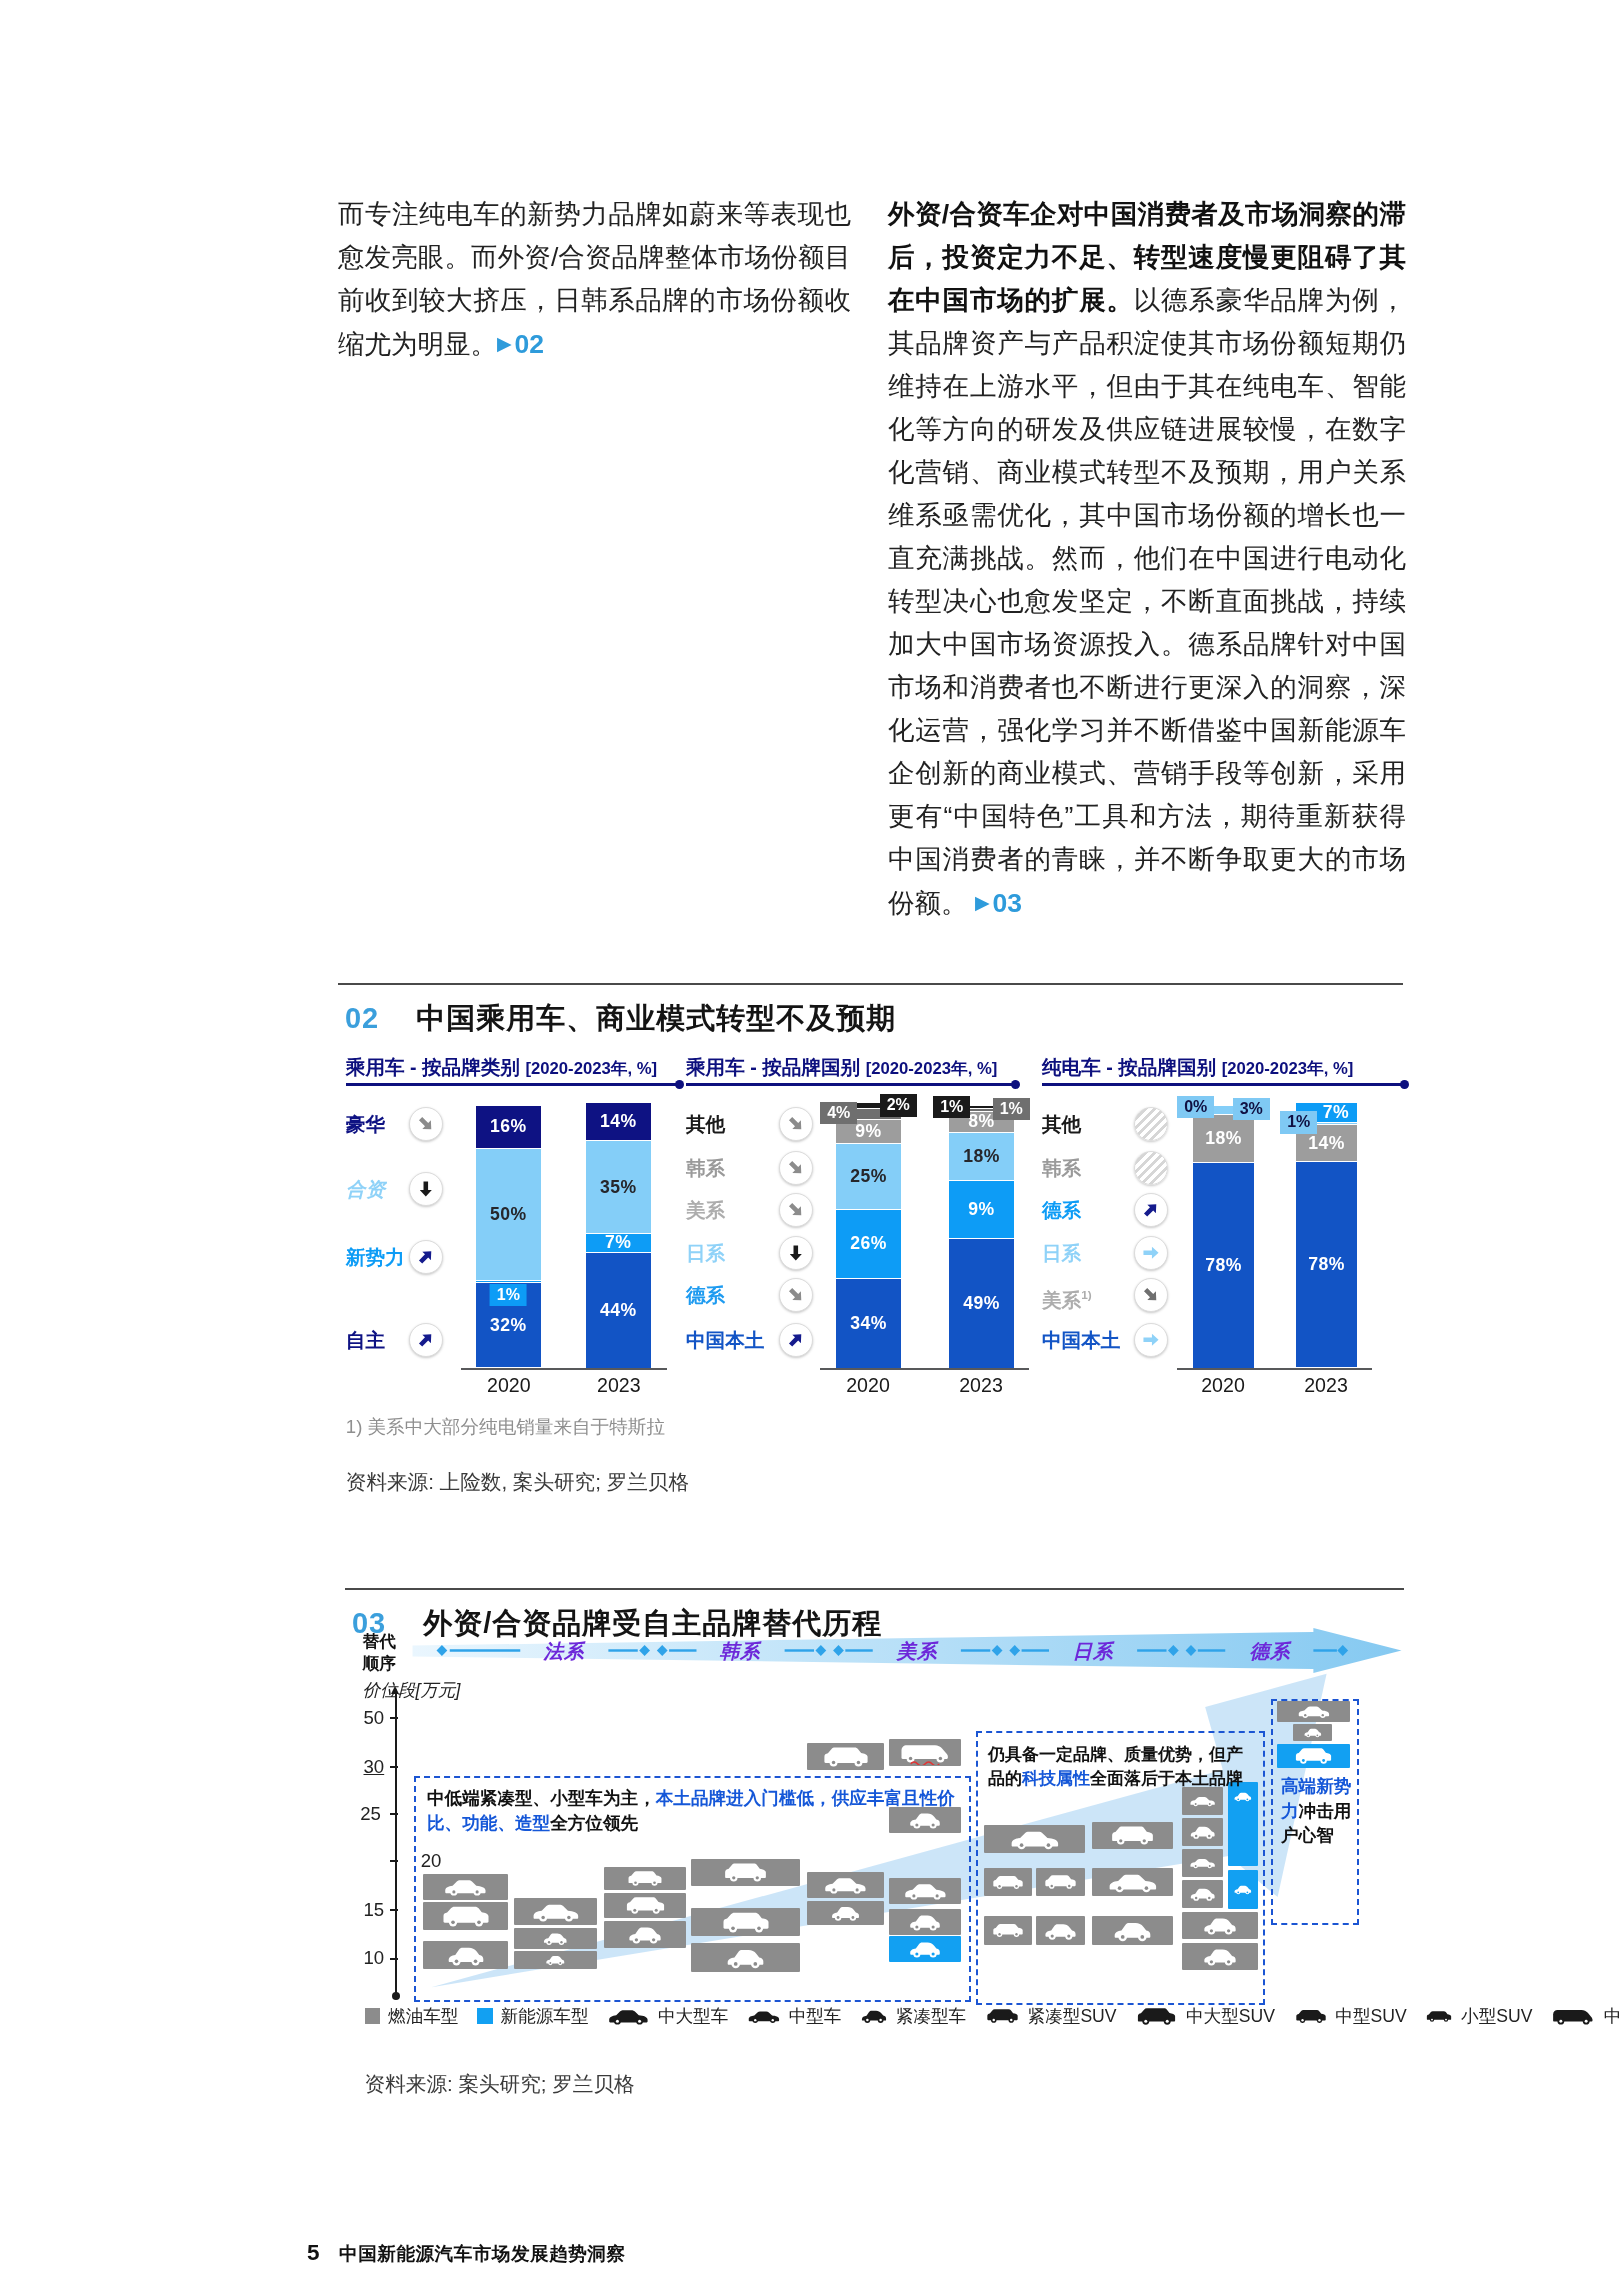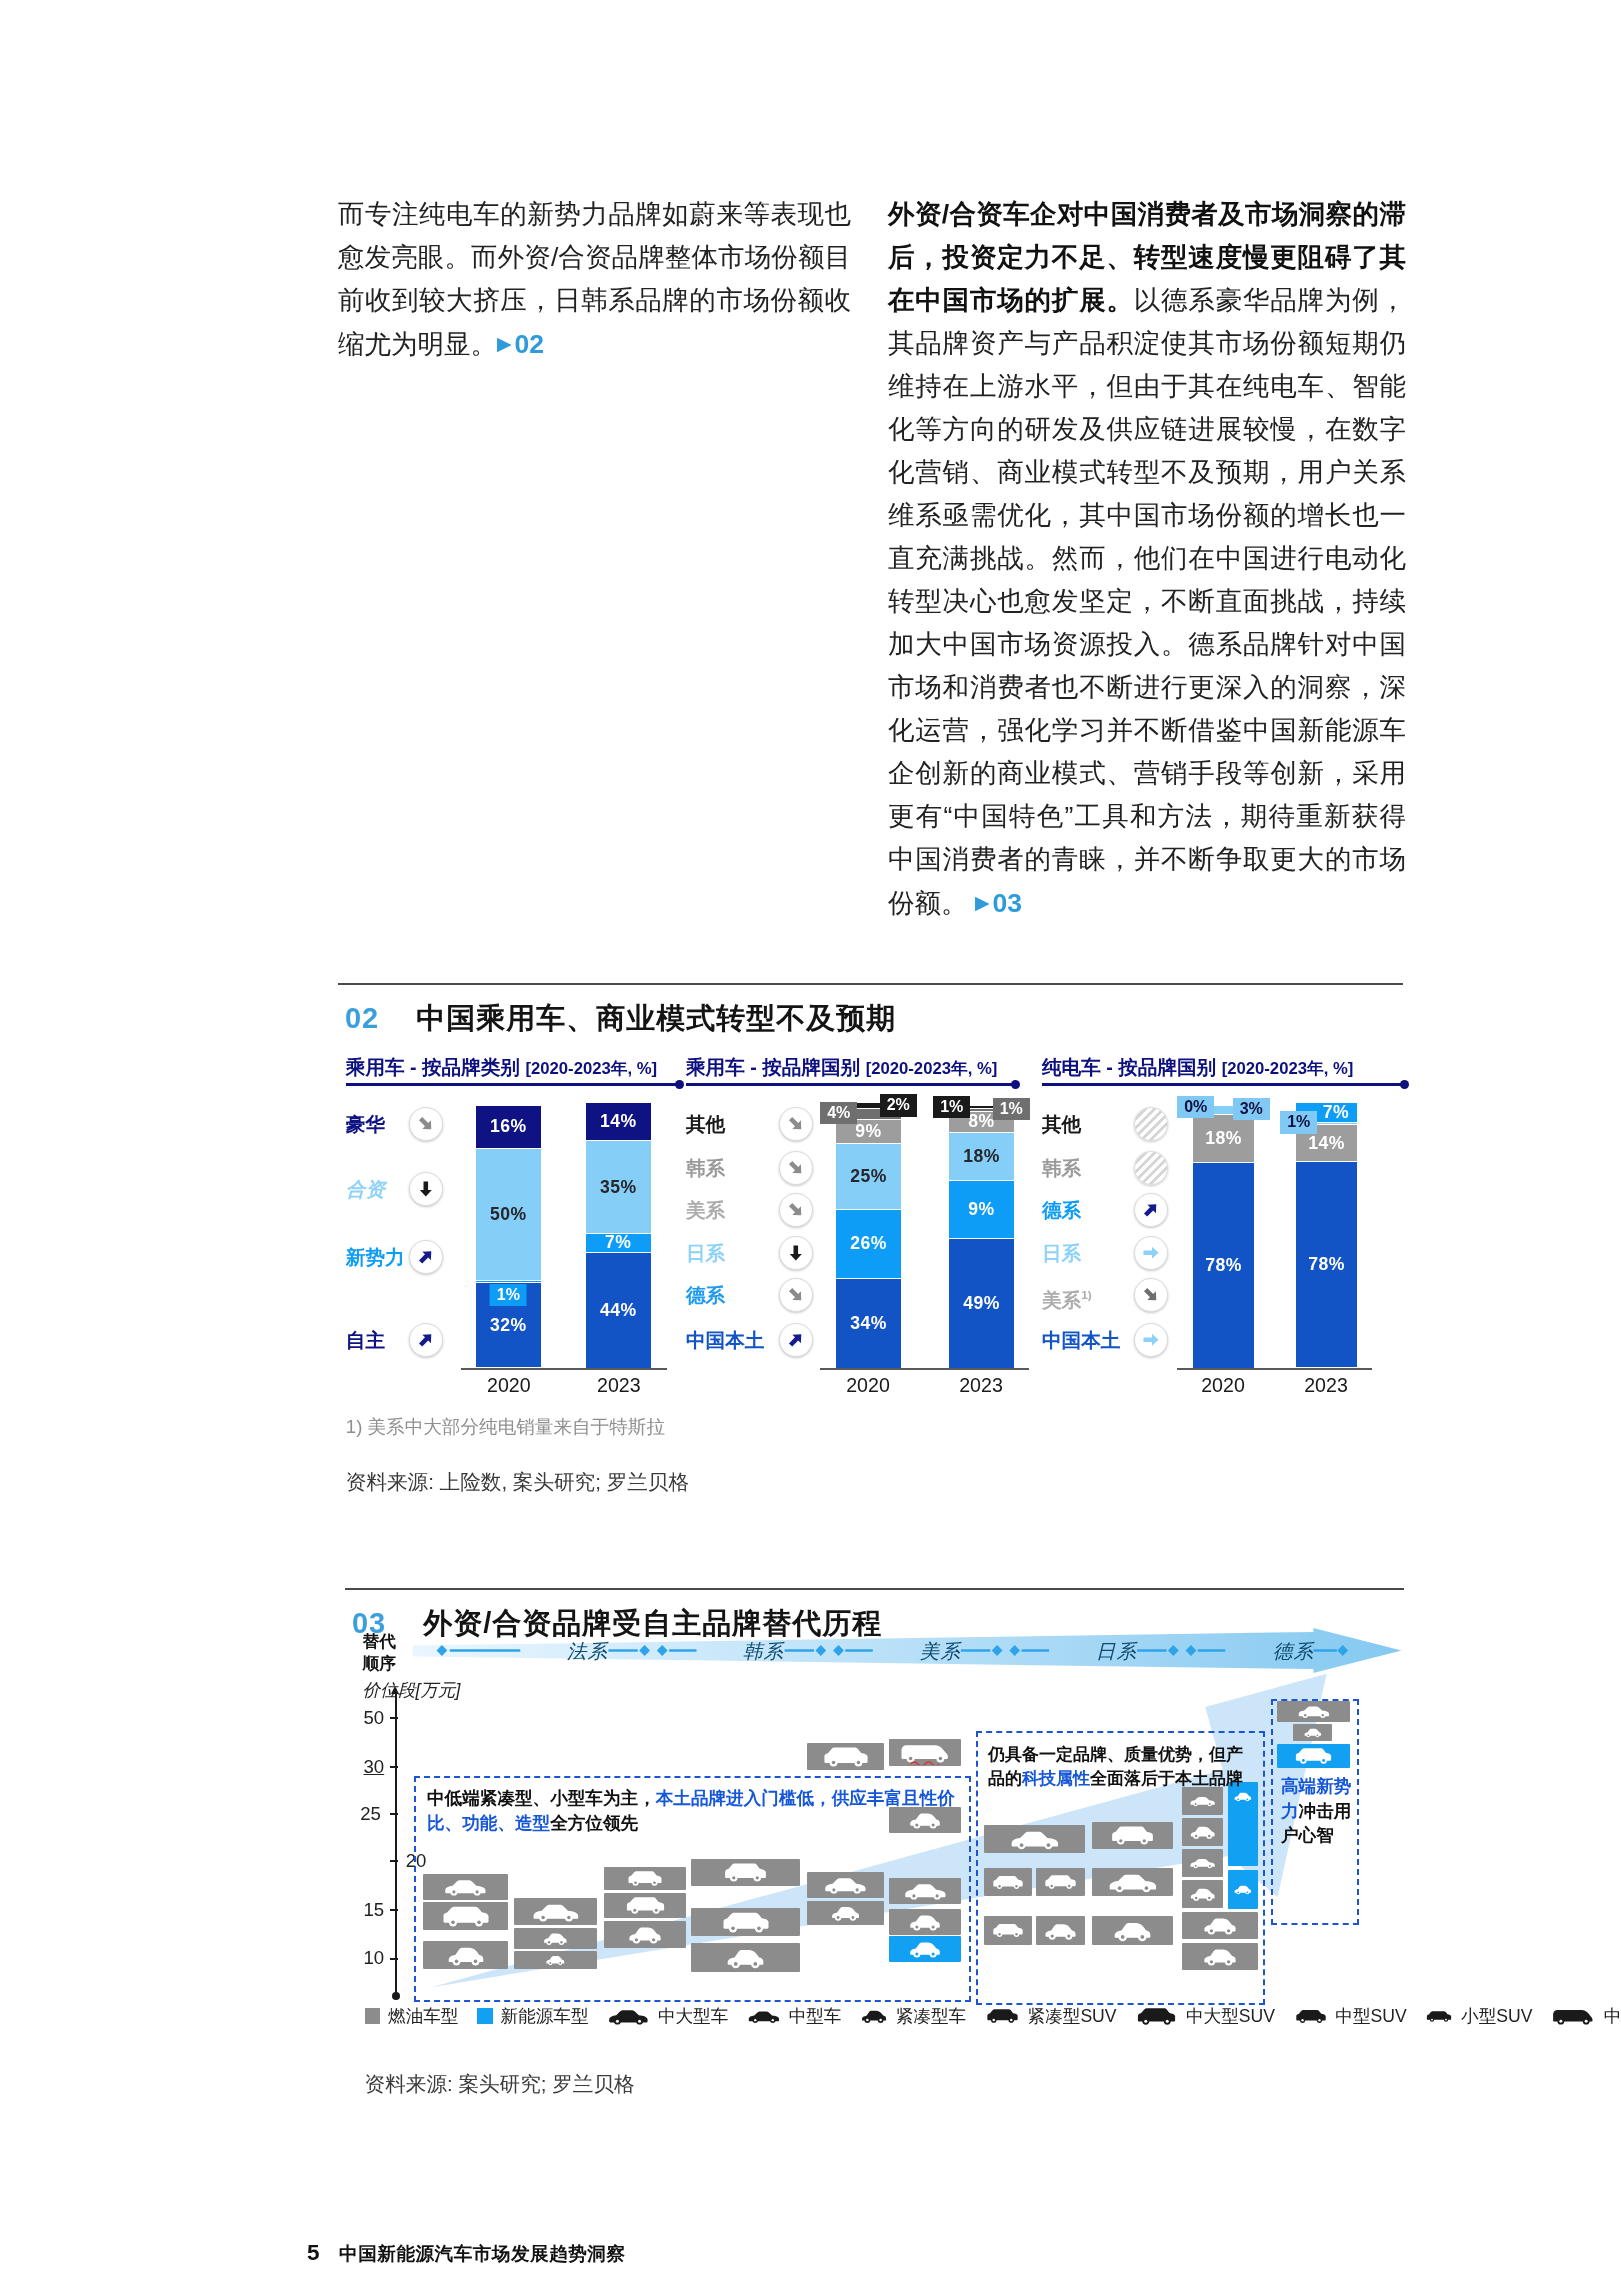--- a/index.html
+++ b/index.html
@@ -39,22 +39,22 @@
   .lg-label sup{font-size:11.8px;}
   .lg-circle{position:absolute;top:0;width:32px;height:32px;border-radius:50%;background:#fff;border:1.5px solid #dcdcdc;
              box-shadow:0 1px 2.5px rgba(0,0,0,.22);display:flex;align-items:center;justify-content:center;}
   .lg-circle svg{width:19.6px;height:19.6px;}
   .lg-circle.hatched{background:repeating-linear-gradient(135deg,#d6d6d6 0 2.9px,#ffffff 2.9px 6.4px);}
   .fnote{position:absolute;left:7.8px;font-size:18.6px;color:#8f8f8f;}
   .srcline{position:absolute;left:7.8px;font-size:20.6px;color:#3a3a3a;}
   
   .flow-label{position:absolute;left:17.6px;top:43px;width:43px;font-size:16.7px;font-weight:700;line-height:21.6px;color:#111;}
   .band-wrap{position:absolute;left:67px;top:39px;width:992px;height:47px;}
-  .stage{position:absolute;top:10.8px;width:88px;margin-left:-44px;text-align:right;
-         color:#0c4a6e;font-size:19.6px;font-weight:400;font-style:italic;letter-spacing:1px;}
+  .stage{position:absolute;top:10.8px;width:88px;margin-left:-44px;text-align:center;
+         color:#6d28d9;font-size:19.6px;font-weight:700;font-style:italic;letter-spacing:1px;}
   .axis03-label{position:absolute;left:17.6px;top:90px;font-size:17.6px;font-style:italic;color:#222;}
   .yaxis{position:absolute;left:50px;top:106px;width:2px;height:300px;background:#1a1a1a;}
   .yaxis .arrowtop{position:absolute;left:-3.9px;top:-7.8px;width:0;height:0;border-left:4.9px solid transparent;border-right:4.9px solid transparent;border-bottom:8.8px solid #1a1a1a;}
   .yaxis .dotend{position:absolute;left:-2.9px;bottom:-5.9px;width:7.8px;height:7.8px;border-radius:50%;background:#1a1a1a;}
   .tick{position:absolute;font-size:18.6px;color:#222;width:27.4px;text-align:right;}
   .tickmark{position:absolute;width:7.8px;height:2px;background:#1a1a1a;left:45px;}
   .dashedbox{position:absolute;border:2.5px dashed #1b55d3;z-index:2;}
   .carbox{position:absolute;background:#8c8c8c;display:flex;align-items:center;justify-content:center;z-index:3;border-radius:1px;}
   .carbox.nev{background:#12a0f2;}
   .carbox.talltop{align-items:flex-start;padding-top:8.8px;box-sizing:border-box;}
@@ -387,21 +387,21 @@
       <div class="arrowtop"></div>
       <div class="dotend"></div>
     </div>
     <div id="ticks03">
         <div class="tick" style="left: 11.8px; top: 119px;">50</div>
         <div class="tickmark" style="top: 129px;"></div>
         <div class="tick" style="left: 11.8px; top: 168px; text-decoration: underline;">30</div>
         <div class="tickmark" style="top: 178px;"></div>
         <div class="tick" style="left: 11.8px; top: 215px; text-align: center;">25</div>
         <div class="tickmark" style="top: 225px;"></div>
-        <div class="tick" style="left: 11px; top: 262px; margin-left: 43px;">20</div>
+        <div class="tick" style="left: 26px; top: 262px; margin-left: 43px;">20</div>
         <div class="tickmark" style="top: 272px;"></div>
         <div class="tick" style="left: 11.8px; top: 311px;">15</div>
         <div class="tickmark" style="top: 321px;"></div>
         <div class="tick" style="left: 11.8px; top: 359px;">10</div>
         <div class="tickmark" style="top: 370px;"></div>
       </div>
 
     <svg class="abs" style="left:49px;top:76px;z-index:1;" width="970" height="333" viewBox="0 0 990 340">
       <polygon points="38,330 846,108 828,44 952,10 902,238 852,196" fill="#c9e4f8" opacity="0.95"></polygon>
     </svg>

